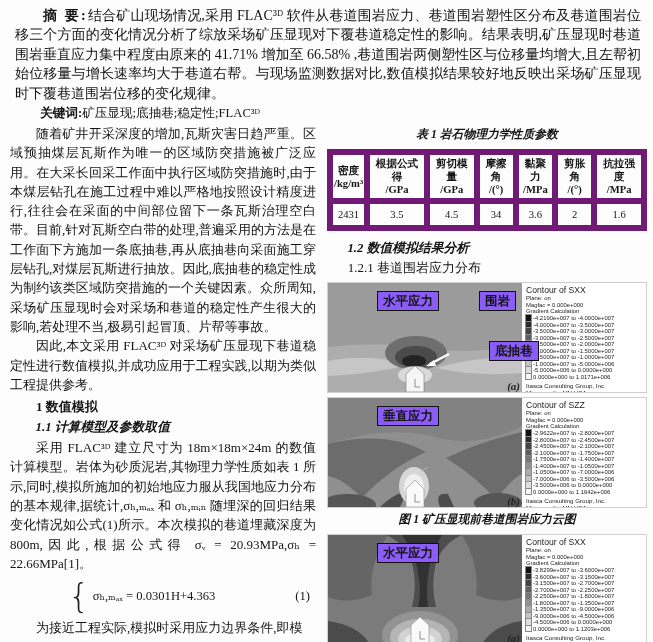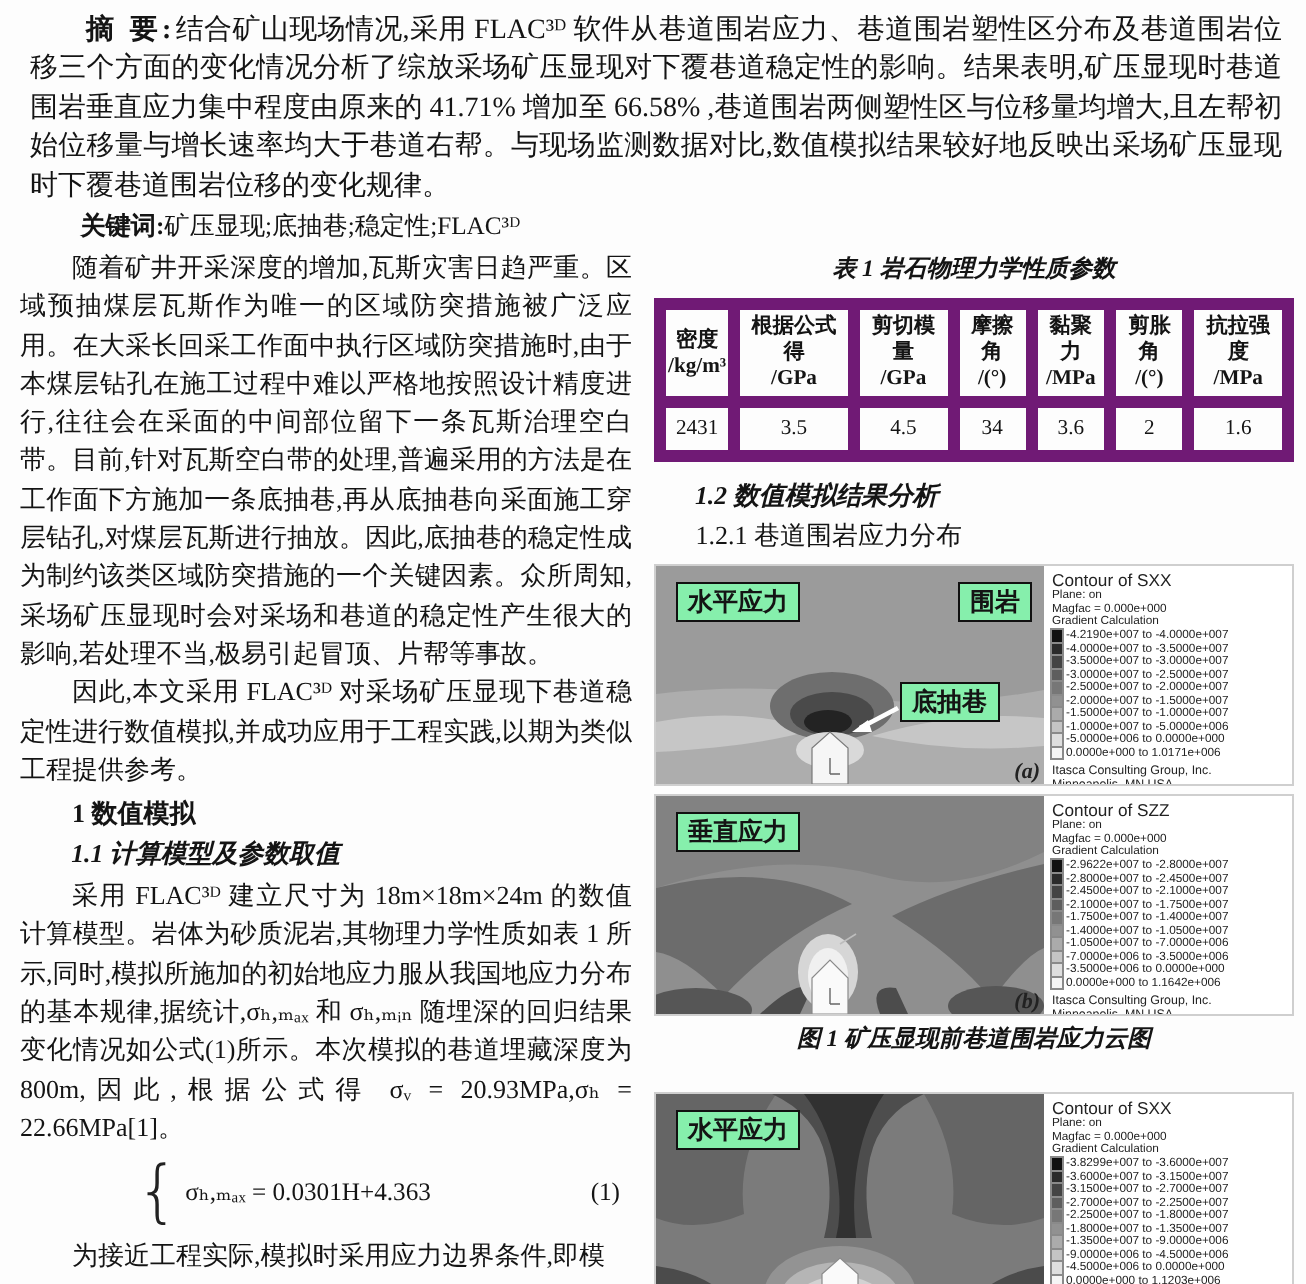--- a/index.html
+++ b/index.html
@@ -38,33 +38,33 @@
                  border:1.5px solid #222; font-family:"Liberation Serif",serif; }
   table.params th, table.params td { border:6px solid #701a75; }
   table.params th { font-weight:bold; padding:2px 1px; line-height:13px; }
   table.params td { padding:5px 1px; }
   .h12  { font-size:12.8px; font-weight:bold; font-style:italic; text-indent:1.6em; line-height:20px; margin-top:7px; }
   .h121 { font-size:13px; text-indent:1.6em; line-height:20px; margin-bottom:4px; }
   
   .panel { position:relative; display:flex; width:100%; height:111px; margin-bottom:4px; border:1px solid #cfcfcf; background:#fff; }
   .panel-img { position:relative; width:194px; height:109px; flex:none; }
   .panel-img svg { display:block; width:194px; height:109px; }
-  .fig-label { position:absolute; background:#86efac; border:1.2px solid #111; padding:0 5px;
-               font-size:12.5px; font-weight:bold; line-height:18px; white-space:nowrap; }
+  .fig-label { position:absolute; background:#8b5cf6; border:1.2px solid #111; padding:0 5px;
+               font-size:12.5px; font-weight:bold; line-height:18px; white-space:nowrap;margin-left:39px; }
   .panel-letter { position:absolute; bottom:0; right:2px; font-size:11px; font-style:italic; font-weight:bold; color:#222; }
   .panel-legend { flex:1; background:#fff; padding:2px 0 0 4px; overflow:hidden;
                   font-family:"Liberation Sans","DejaVu Sans",sans-serif; color:#222; }
   .legend-title { font-size:8.6px; line-height:10px; }
   .legend-sub div { font-size:5.9px; line-height:6.6px; }
   .band { display:flex; align-items:center; height:6.5px; }
   .band .sw { width:5px; height:5.2px; margin-right:2px; flex:none; outline:0.5px solid #8a8a8a; }
   .band .rng { font-size:5.9px; white-space:nowrap; }
   .legend-footer { margin-top:2.5px; }
   .legend-footer div { font-size:6.2px; line-height:7px; }
-  .fig-caption { text-align:center; font-size:11.8px; font-weight:bold; font-style:italic; margin:3px 0 18px; }
+  .fig-caption { text-align:center; font-size:11.8px; font-weight:bold; font-style:italic; margin:3px 0 6px; }
   .panel.clipped { height:31px; overflow:hidden; margin-bottom:0; }
 </style>
 </head>
 <body>
 
 <div class="page">
 
   <div class="top-block">
     <p class="abstract"><span class="lbl">摘  要:</span><span>结合矿山现场情况,采用 FLAC³ᴰ 软件从巷道围岩应力、巷道围岩塑性区分布及巷道围岩位移三个方面的变化情况分析了综放采场矿压显现对下覆巷道稳定性的影响。结果表明,矿压显现时巷道围岩垂直应力集中程度由原来的 41.71% 增加至 66.58% ,巷道围岩两侧塑性区与位移量均增大,且左帮初始位移量与增长速率均大于巷道右帮。与现场监测数据对比,数值模拟结果较好地反映出采场矿压显现时下覆巷道围岩位移的变化规律。</span></p>
     <p class="kw-line"><span class="lbl">关键词:</span><span>矿压显现;底抽巷;稳定性;FLAC³ᴰ</span></p>

